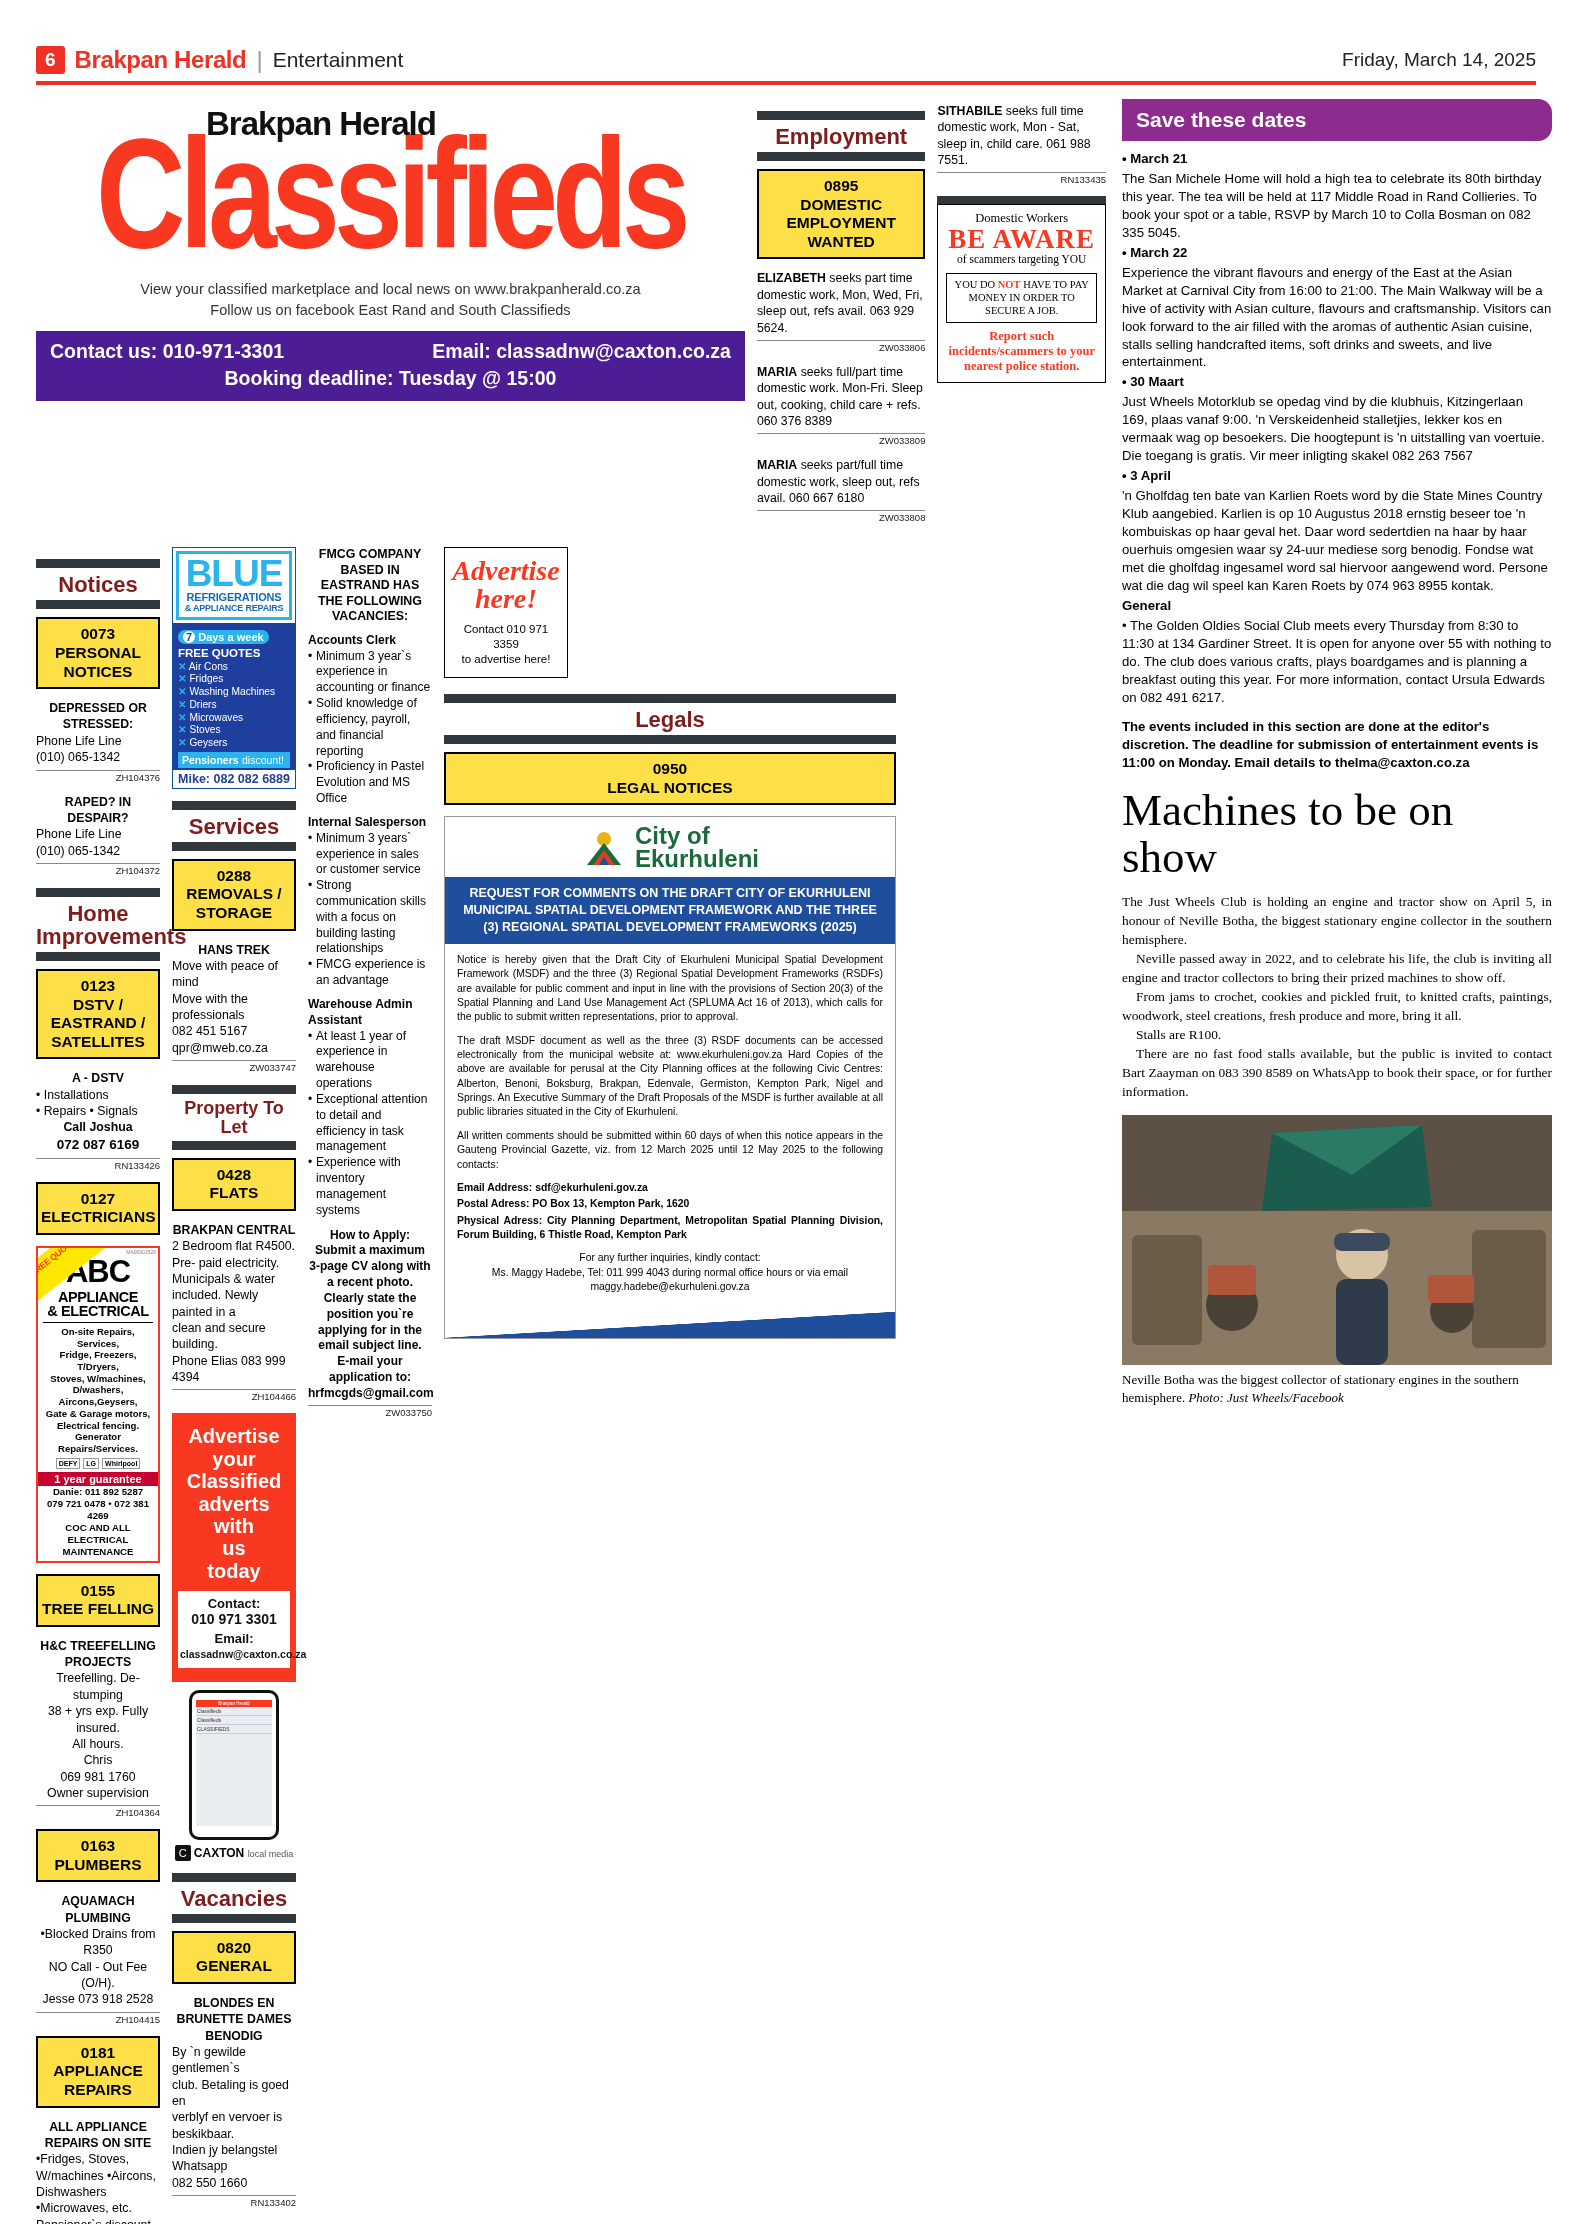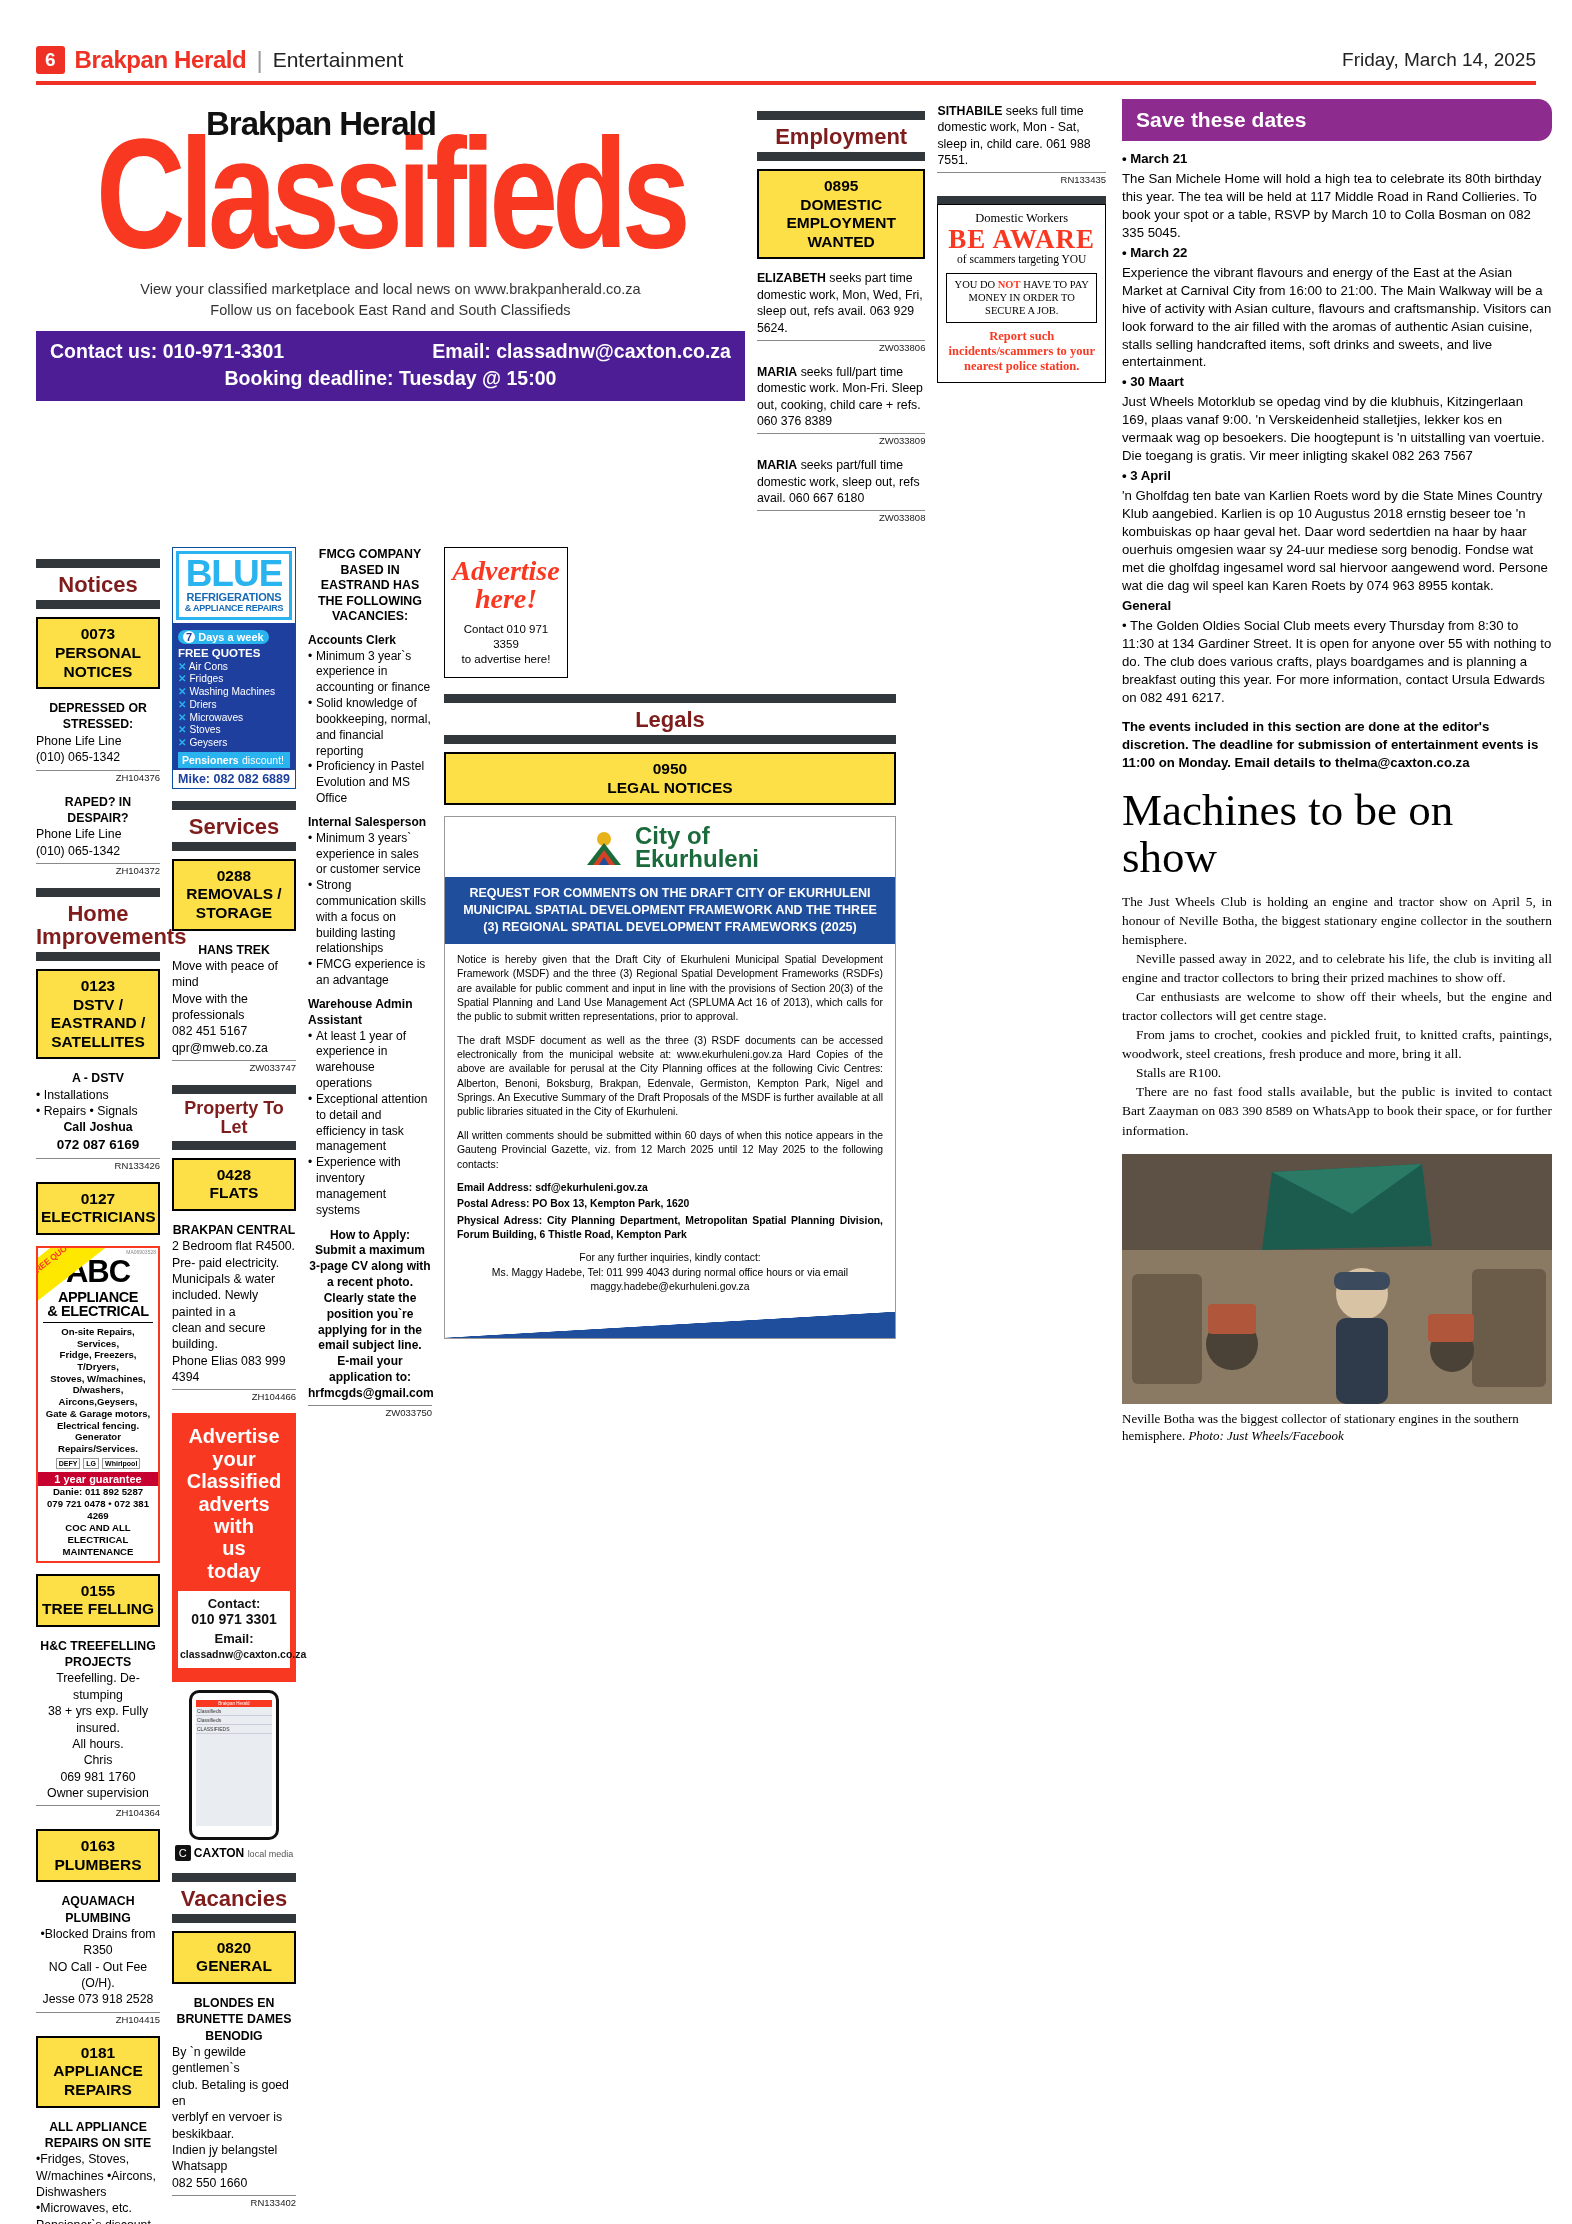--- a/index.html
+++ b/index.html
@@ -473,21 +473,21 @@
 082 550 1660</div>
           </div>
           <div class="ref">RN133402</div>
         </div>
 
         <div class="cc3 jobcol">
           <h4>FMCG COMPANY BASED IN EASTRAND HAS THE FOLLOWING VACANCIES:</h4>
           <div class="sub">Accounts Clerk</div>
           <ul>
             <li>Minimum 3 year`s experience in accounting or finance</li>
-            <li>Solid knowledge of bookkeeping, normal, and financial reporting</li>
+            <li>Solid knowledge of efficiency, payroll, and financial reporting</li>
             <li>Proficiency in Pastel Evolution and MS Office</li>
           </ul>
           <div class="sub">Internal Salesperson</div>
           <ul>
             <li>Minimum 3 years` experience in sales or customer service</li>
             <li>Strong communication skills with a focus on building lasting relationships</li>
             <li>FMCG experience is an advantage</li>
           </ul>
           <div class="sub">Warehouse Admin Assistant</div>
           <ul>
@@ -568,21 +568,20 @@
         <p>'n Gholfdag ten bate van Karlien Roets word by die State Mines Country Klub aangebied. Karlien is op 10 Augustus 2018 ernstig beseer toe 'n kombuiskas op haar geval het. Daar word sedertdien na haar by haar ouerhuis omgesien waar sy 24-uur mediese sorg benodig. Fondse wat met die gholfdag ingesamel word sal hiervoor aangewend word. Persone wat die dag wil speel kan Karen Roets by 074 963 8955 kontak.</p>
         <p class="d">General</p>
         <p>• The Golden Oldies Social Club meets every Thursday from 8:30 to 11:30 at 134 Gardiner Street. It is open for anyone over 55 with nothing to do. The club does various crafts, plays boardgames and is planning a breakfast outing this year. For more information, contact Ursula Edwards on 082 491 6217.</p>
       </div>
       <div class="save-note">The events included in this section are done at the editor's discretion. The deadline for submission of entertainment events is 11:00 on Monday. Email details to thelma@caxton.co.za</div>
 
       <h1 class="headline">Machines to be on show</h1>
       <div class="article">
         <p class="first">The Just Wheels Club is holding an engine and tractor show on April 5, in honour of Neville Botha, the biggest stationary engine collector in the southern hemisphere.</p>
         <p>Neville passed away in 2022, and to celebrate his life, the club is inviting all engine and tractor collectors to bring their prized machines to show off.</p>
-        <p>Car enthusiasts are welcome to show off their wheels, but the engine and tractor collectors will get centre stage.</p>
         <p>From jams to crochet, cookies and pickled fruit, to knitted crafts, paintings, woodwork, steel creations, fresh produce and more, bring it all.</p>
         <p>Stalls are R100.</p>
         <p>There are no fast food stalls available, but the public is invited to contact Bart Zaayman on 083 390 8589 on WhatsApp to book their space, or for further information.</p>
       </div>
       <div class="photo">
         <svg width="430" height="250" viewBox="0 0 430 250">
           <rect width="430" height="250" fill="#7b6a57"></rect>
           <rect x="0" y="0" width="430" height="96" fill="#5d5045"></rect>
           <polygon points="150,18 300,10 310,92 140,96" fill="#1b5c4e"></polygon>
           <polygon points="150,18 300,10 230,60" fill="#2a7a66"></polygon>

